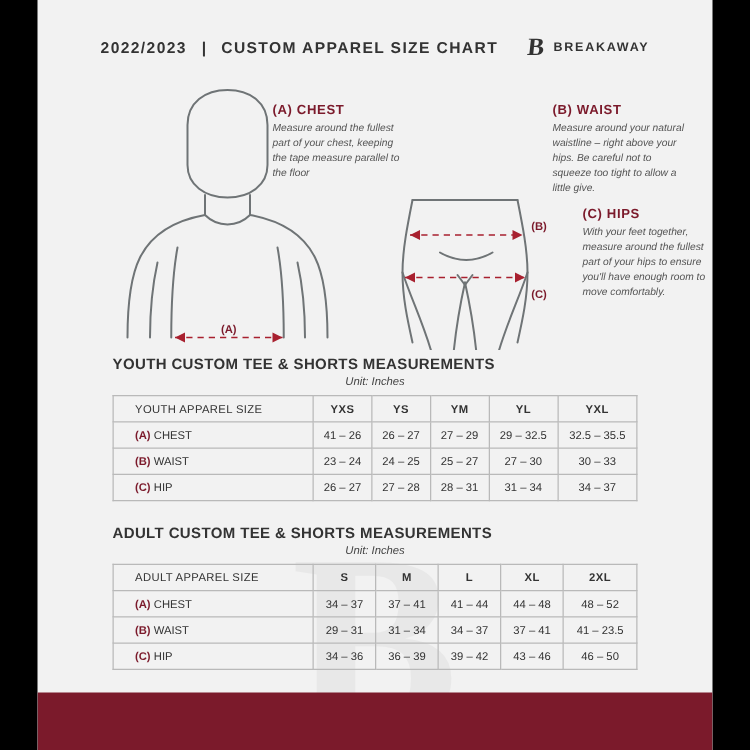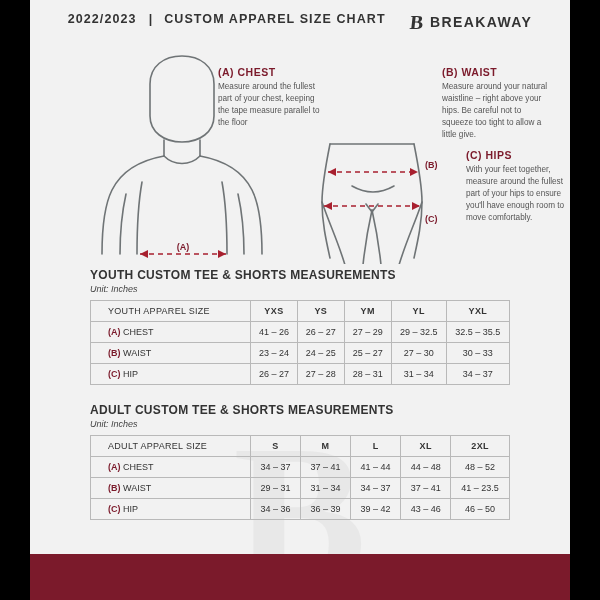--- a/index.html
+++ b/index.html
@@ -36,22 +36,23 @@
     z-index: 0;
   }
   .content {
     position: relative;
     z-index: 1;
   }
 
   
   .header {
     display: flex;
+    align-items: center;
     justify-content: center;
-    padding: 12px 0 10px 0;
+    padding: 28px 0 10px 0;
     gap: 10px;
   }
   .header-title {
     font-size: 12.5px;
     font-weight: bold;
     letter-spacing: 1.1px;
     color: #333333;
     white-space: nowrap;
   }
   .header-sep {
@@ -68,21 +69,21 @@
   }
   .brand-mark {
     font-family: "Liberation Serif", serif;
     font-size: 20px;
     font-weight: bold;
     color: #333333;
     line-height: 1;
     transform: skewX(-6deg);
   }
   .brand-name {
-    font-size: 14px;
+    font-size: 10px;
     font-weight: bold;
     letter-spacing: 1.4px;
     color: #333333;
   }
 
   
   .diagram {
     position: relative;
     height: 220px;
     margin: 2px 0 4px 0;
@@ -99,40 +100,42 @@
   .note-title {
     color: #7b1a2b;
     font-size: 10.5px;
     font-weight: bold;
     letter-spacing: 0.5px;
     margin-bottom: 3px;
   }
   .note-body {
     color: #555555;
     font-size: 8.2px;
+    font-style: italic;
     line-height: 1.45;
   }
   .note-chest { left: 188px; top: 22px; width: 104px; }
   .note-waist { left: 412px; top: 22px; width: 108px; }
   .note-hips  { left: 436px; top: 105px; width: 108px; }
 
   
   .table-block {
     margin: 0 auto;
     width: 420px;
   }
   .table-title {
     text-align: left;
     font-size: 12px;
     font-weight: bold;
     color: #333333;
     letter-spacing: 0.3px;
     margin-bottom: 2px;
   }
   .table-unit {
+    text-align: center;
     font-size: 9px;
     font-style: italic;
     color: #444444;
     margin-bottom: 6px;
   }
   table {
     border-collapse: collapse;
     width: 100%;
     background: transparent;
   }

